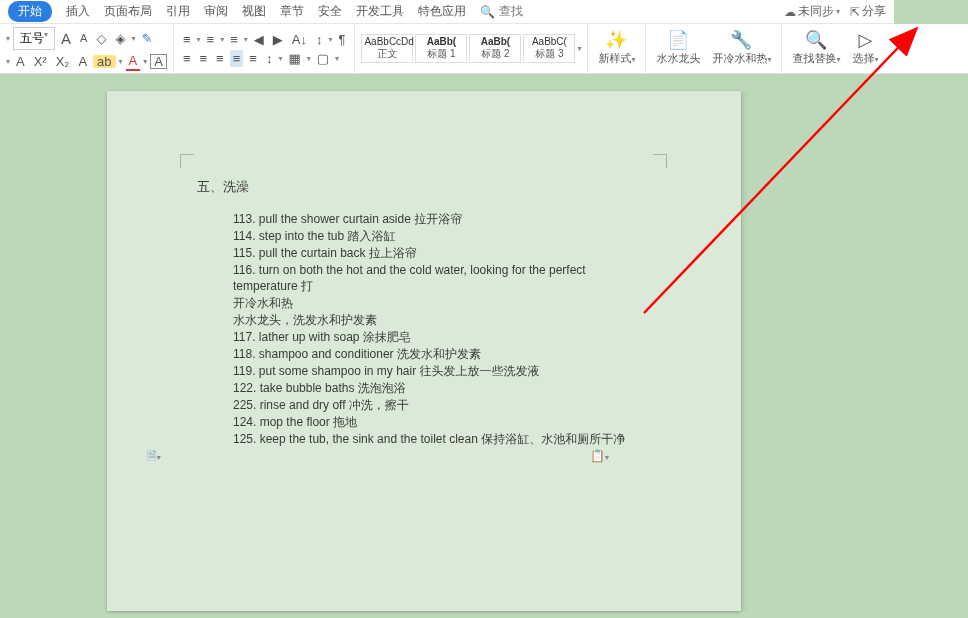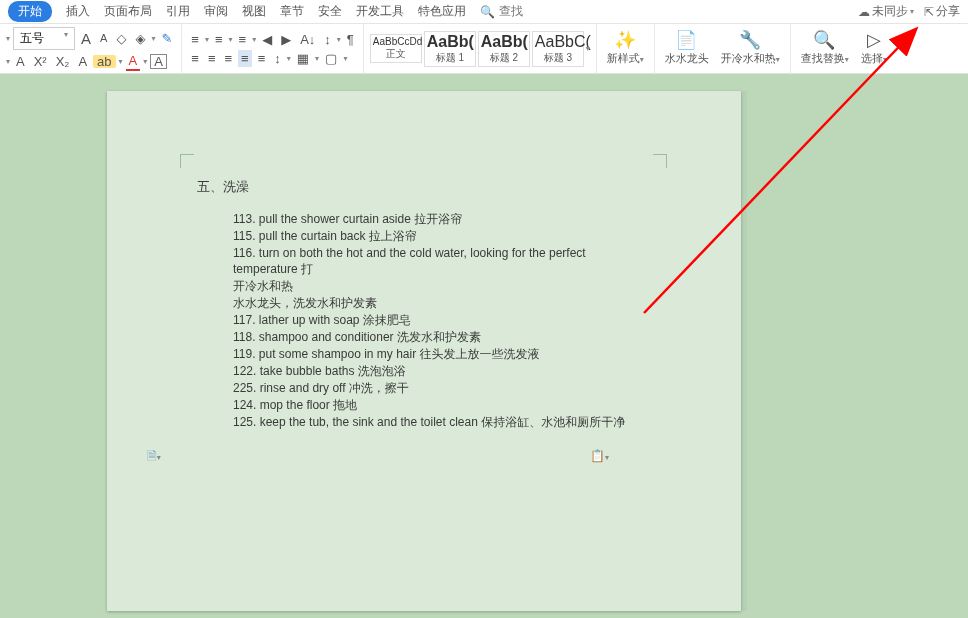--- a/index.html
+++ b/index.html
@@ -1,33 +1,33 @@
 <!DOCTYPE html>
 <html><head>
 <meta charset="utf-8">
 <style>
   * { box-sizing: border-box; margin: 0; padding: 0; }
   html, body { width: 968px; height: 618px; overflow: hidden; font-family: "Microsoft YaHei", Arial, sans-serif; font-size: 12px; background: #bcd8b9; }
   
-  .menubar { position: absolute; left:0; top:0; width:968px; height:24px; background:#fff; display:flex; align-items:center; padding:0 8px; gap:14px; border-bottom:1px solid #e5e5e5;}
+  .menubar { position: absolute; left:0; top:0; width:894px; height:24px; background:#fff; display:flex; align-items:center; padding:0 8px; gap:14px; border-bottom:1px solid #e5e5e5;}
   .menubar .tab { font-size:12px; color:#555; cursor:pointer; }
   .menubar .tab.start { background:#2a7de1; color:#fff; padding:2px 10px; border-radius:10px; }
   .menubar .search { display:flex; align-items:center; gap:4px; color:#777; }
   .menubar .right { margin-left:auto; display:flex; align-items:center; gap:10px; color:#666; }
   .ricon { display:inline-flex; align-items:center; gap:2px;}
   
   .ribbon { position:absolute; left:0; top:24px; width:968px; height:50px; background:#fff; border-bottom:1px solid #e0e0e0; display:flex; align-items:center; }
   .grp { height:50px; border-right:1px solid #e8e8e8; display:flex; align-items:center; padding:0 6px; gap:4px; }
-  .fsizebox { border:1px solid #ccc; padding:2px 6px; font-size:12px; min-width:36px; display:flex; justify-content:space-between; gap:20px;}
+  .fsizebox { border:1px solid #ccc; padding:2px 6px; font-size:12px; min-width:36px; display:flex; justify-content:space-between; gap:0;}
   .abtn { color:#555; font-size:13px; padding:2px 3px; cursor:pointer; line-height:1;}
   .abtn.small { font-size:11px;}
   .col { display:flex; flex-direction:column; gap:2px; }
   .row { display:flex; align-items:center; gap:3px;}
   .stylebox { border:1px solid #ddd; text-align:center; padding:1px 2px; font-size:10px; width:52px; cursor:pointer;}
-  .stylebox .prev { font-size:16px; color:#333; display:block;}
+  .stylebox .prev { font-size:10px; color:#333; display:block;}
   .stylebox .lbl  { font-size:10px; color:#555; }
   .vbtn { display:flex; flex-direction:column; align-items:center; font-size:11px; color:#555; padding:0 4px; cursor:pointer; gap:2px;}
   .ico { font-size:18px; color:#5b89c9; line-height:1;}
   .caret { font-size:8px; color:#888;}
   .highlighter { background:#ffe28a; padding:0 4px; border-radius:2px;}
   
   .canvas { position:absolute; left:0; top:74px; width:968px; height:544px; background:#bcd8b9; }
   .page { position:absolute; left:107px; top:17px; width:634px; height:520px; background:#dbead8; box-shadow:0 1px 3px rgba(0,0,0,.25), 6px 0 0 rgba(0,0,0,.03);}
   .page .crop { position:absolute; width:14px; height:14px; border-color:#9abf97;}
   .page .crop.tl { left:73px; top:63px; border-left:1px solid #9abf97; border-top:1px solid #9abf97;}
@@ -186,20 +186,21 @@
 
 <div class="canvas">
   <div class="page">
     <div class="crop tl"></div>
     <div class="crop tr"></div>
     <span class="floater left"><span>🗎</span><span class="caret">▾</span></span>
     <span class="floater right"><span>📋</span><span class="caret">▾</span></span>
     <div class="content">
       <div class="title">五、洗澡</div>
       <div class="line">113. pull the shower curtain aside  拉开浴帘</div>
+      <div class="line">114. step into the tub  踏入浴缸</div>
       <div class="line">115. pull the curtain back  拉上浴帘</div>
       <div class="line">116. turn on both the hot and the cold water, looking for the perfect temperature  打</div>
       <div class="line">开冷水和热</div>
       <div class="line">水水龙头，洗发水和护发素</div>
       <div class="line">117. lather up with soap  涂抹肥皂</div>
       <div class="line">118. shampoo and conditioner  洗发水和护发素</div>
       <div class="line">119. put some shampoo in my hair  往头发上放一些洗发液</div>
       <div class="line">122. take bubble baths  洗泡泡浴</div>
       <div class="line">225. rinse and dry off  冲洗，擦干</div>
       <div class="line">124. mop the floor  拖地</div>

